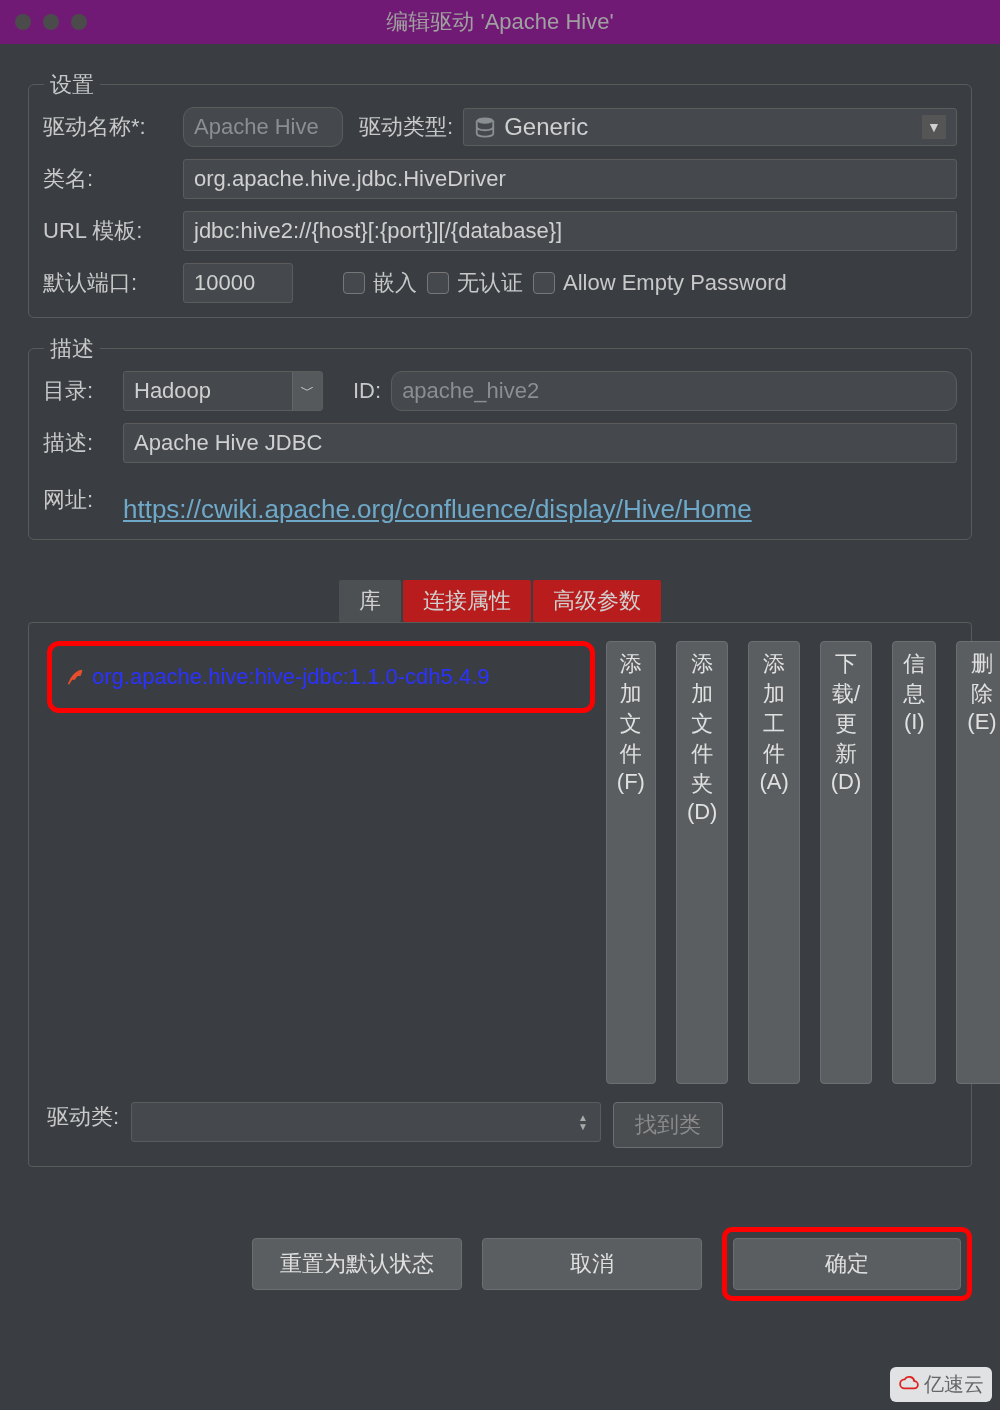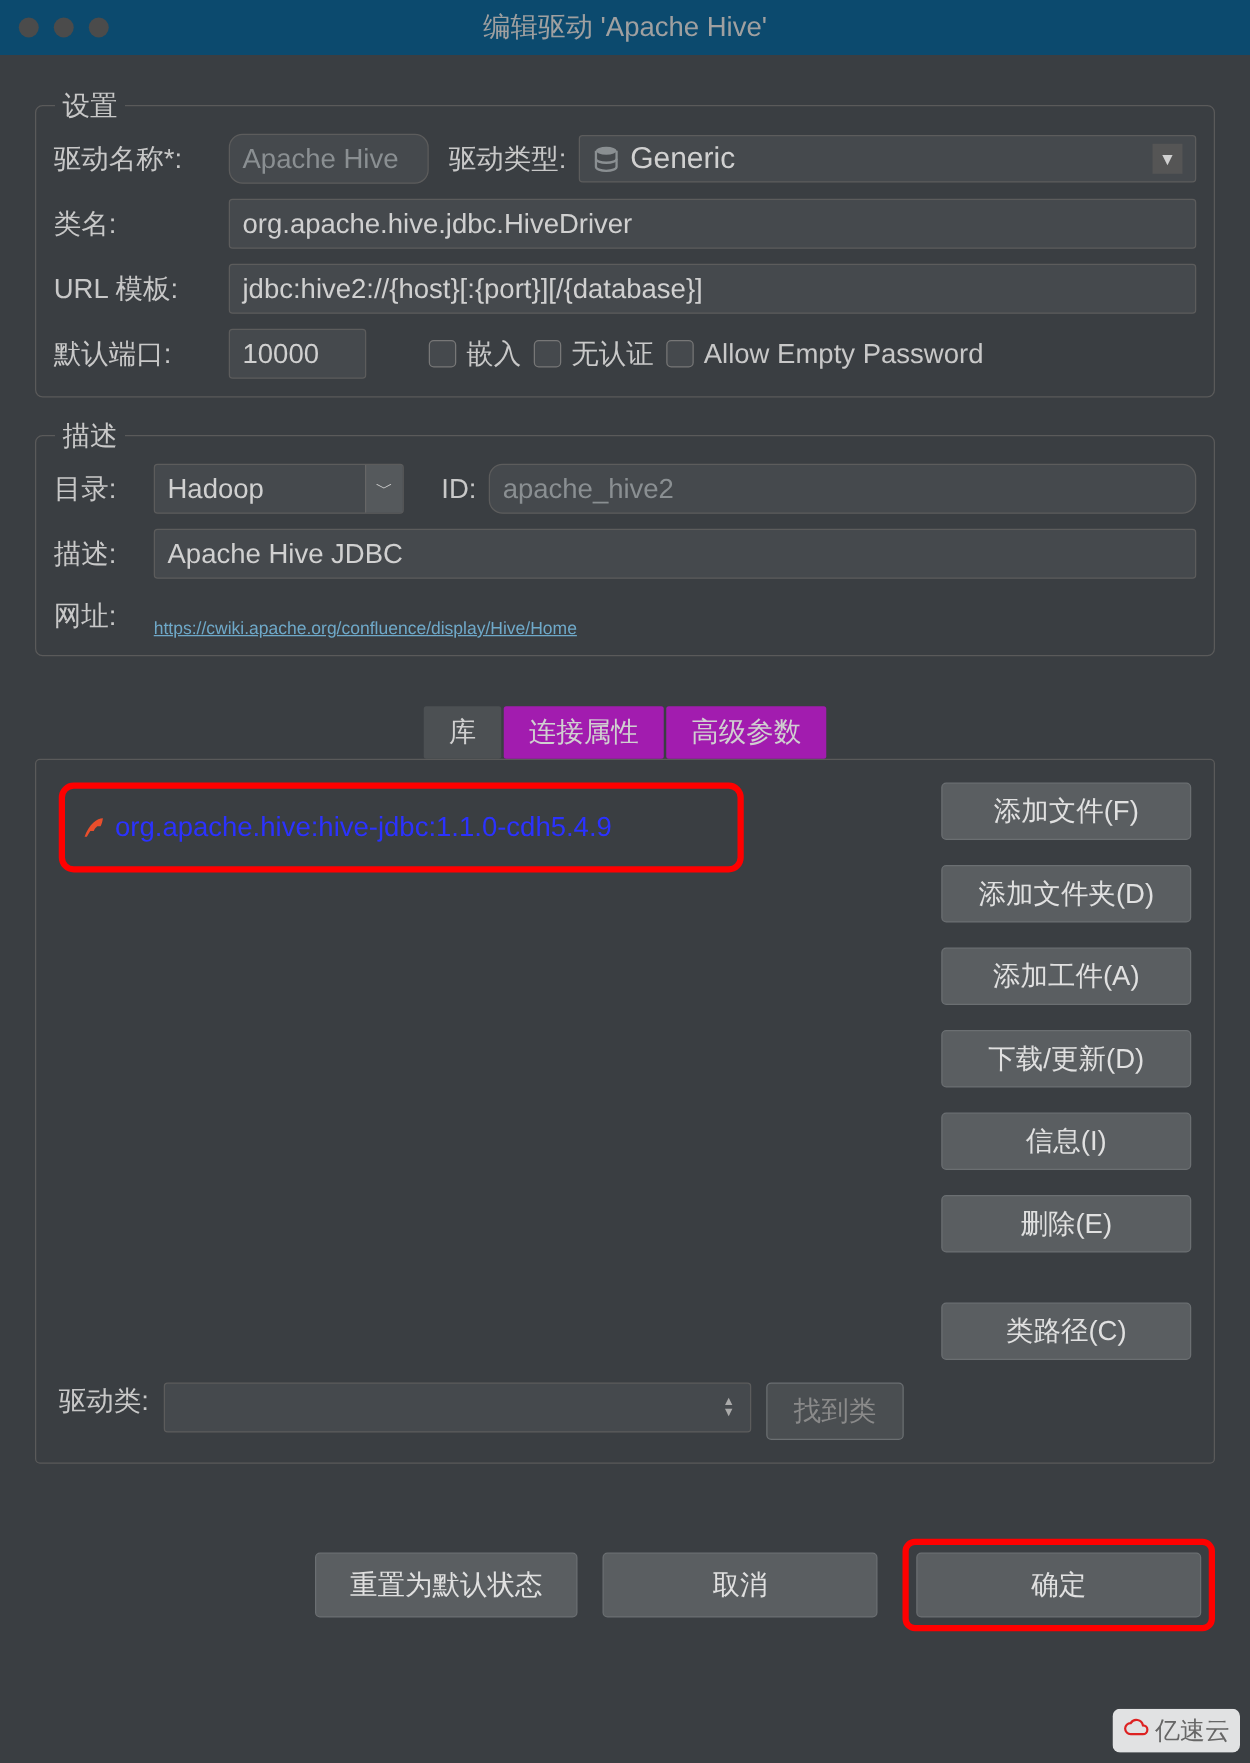--- a/index.html
+++ b/index.html
@@ -1,42 +1,42 @@
 <!DOCTYPE html>
 <html><head>
 <meta charset="utf-8">
 <style>
 * { box-sizing: border-box; margin: 0; padding: 0; font-family: -apple-system, "Helvetica Neue", Arial, sans-serif; }
 body { background: #3a3e42; color: #c8c8c8; width: 1000px; height: 1410px; overflow: hidden; font-size: 22px; }
-.titlebar { height: 44px; display: flex; align-items: center; padding: 0 12px; background: #0c4a6e; color: #a0a0a0; position: relative; }
+.titlebar { height: 44px; display: flex; align-items: center; padding: 0 12px; background: #701a75; color: #a0a0a0; position: relative; }
 .traffic { display: flex; gap: 12px; position: absolute; left: 15px;}
 .dot { width: 16px; height: 16px; border-radius: 50%; background: #4b4b4b; }
 .titlebar .title { flex: 1; text-align: center; font-size: 22px; }
 .body { padding: 10px 28px 0 28px; }
 .group { border: 1px solid #5a5a5a; border-radius: 6px; padding: 22px 14px 14px 14px; margin-top: 30px; position: relative; }
 .group-label { position: absolute; top: -15px; left: 15px; background: #3a3e42; padding: 0 6px; font-size: 22px; }
 .row { display: flex; align-items: center; margin-bottom: 12px; gap: 10px; }
 .label { width: 130px; font-size: 22px; flex-shrink: 0; }
 .label-sm { width: 70px; font-size: 22px; flex-shrink: 0;}
 .input { background: #45494d; border: 1px solid #5c5c5c; color: #d0d0d0; padding: 6px 10px; font-size: 22px; border-radius: 3px; }
 .input.muted { color: #8a8f92; border-radius: 11px; }
 .input.full { flex: 1; }
 .select { background: #45494d; border: 1px solid #5c5c5c; color: #d0d0d0; padding: 4px 10px; font-size: 24px; border-radius: 3px; flex: 1; display: flex; align-items: center; gap: 8px; position:relative; }
 .select .arrow { margin-left: auto; background:#555; width:24px; height:24px; display:flex; align-items:center; justify-content:center; font-size:14px;}
 .dbicon { width: 22px; height: 22px; }
 .dbicon svg { display:block;}
 .chk { display: flex; align-items: center; gap: 8px; }
 .chkbox { width: 22px; height: 22px; border: 1px solid #777; border-radius: 4px; background: #45494d; flex-shrink:0; }
-.link { color: #6fa9c9; text-decoration: underline; font-size: 14px; margin-top: 19px; }
+.link { color: #6fa9c9; text-decoration: underline; font-size: 26px; margin-top: 19px; }
 .tabs { display: flex; justify-content: center; gap: 2px; margin-top: 40px; }
-.tab { background: #a21caf; color: #d0d0d0; padding: 6px 20px; font-size: 22px; border-radius: 2px; }
+.tab { background: #b91c1c; color: #d0d0d0; padding: 6px 20px; font-size: 22px; border-radius: 2px; }
 .tab.active { background: #4c5053; }
 .libpanel { border: 1px solid #5a5a5a; border-radius: 4px; margin-top: 0px; padding: 18px; display: flex; gap: 18px; min-height: 545px; flex-direction: column;}
 .libleft { flex: 1; display:flex; flex-direction:column;}
-.libright { width: 200px; display: flex; flex-direction: column; gap: 20px; }
+.libright { width: 200px; display: flex; flex-direction: row; gap: 20px; justify-content: center; }
 .libcols { display:flex; gap:18px; flex:1;}
 .libitem { border: 5px solid #ff0000; border-radius: 12px; padding: 18px 12px; display: flex; align-items: center; gap: 6px; width: 548px;}
 .libitem .icn { width: 22px; height: 22px; color: #e84e2c; flex-shrink:0;}
 .libitem .txt { color: #2b32ff; font-size: 22px; }
 .btn { background: #5a5e61; border: 1px solid #6b6f72; color: #e0e0e0; padding: 7px 10px; font-size: 22px; border-radius: 4px; text-align: center; }
 .btn.diminactive { background:#4a4e51; color:#8a8a8a;}
 .driverclass-row { display:flex; gap:12px; margin-top:auto;}
 .dc-select { flex:1; background:#45494d; border:1px solid #5c5c5c; border-radius:3px; height:40px; display:flex; align-items:center; justify-content:flex-end; padding-right:12px;}
 .dc-arrows { display:flex; flex-direction:column; font-size:10px; color:#aaa; line-height:9px;}
 .footer { display: flex; gap: 20px; padding: 60px 28px 0; align-items: center; justify-content: flex-end; }

